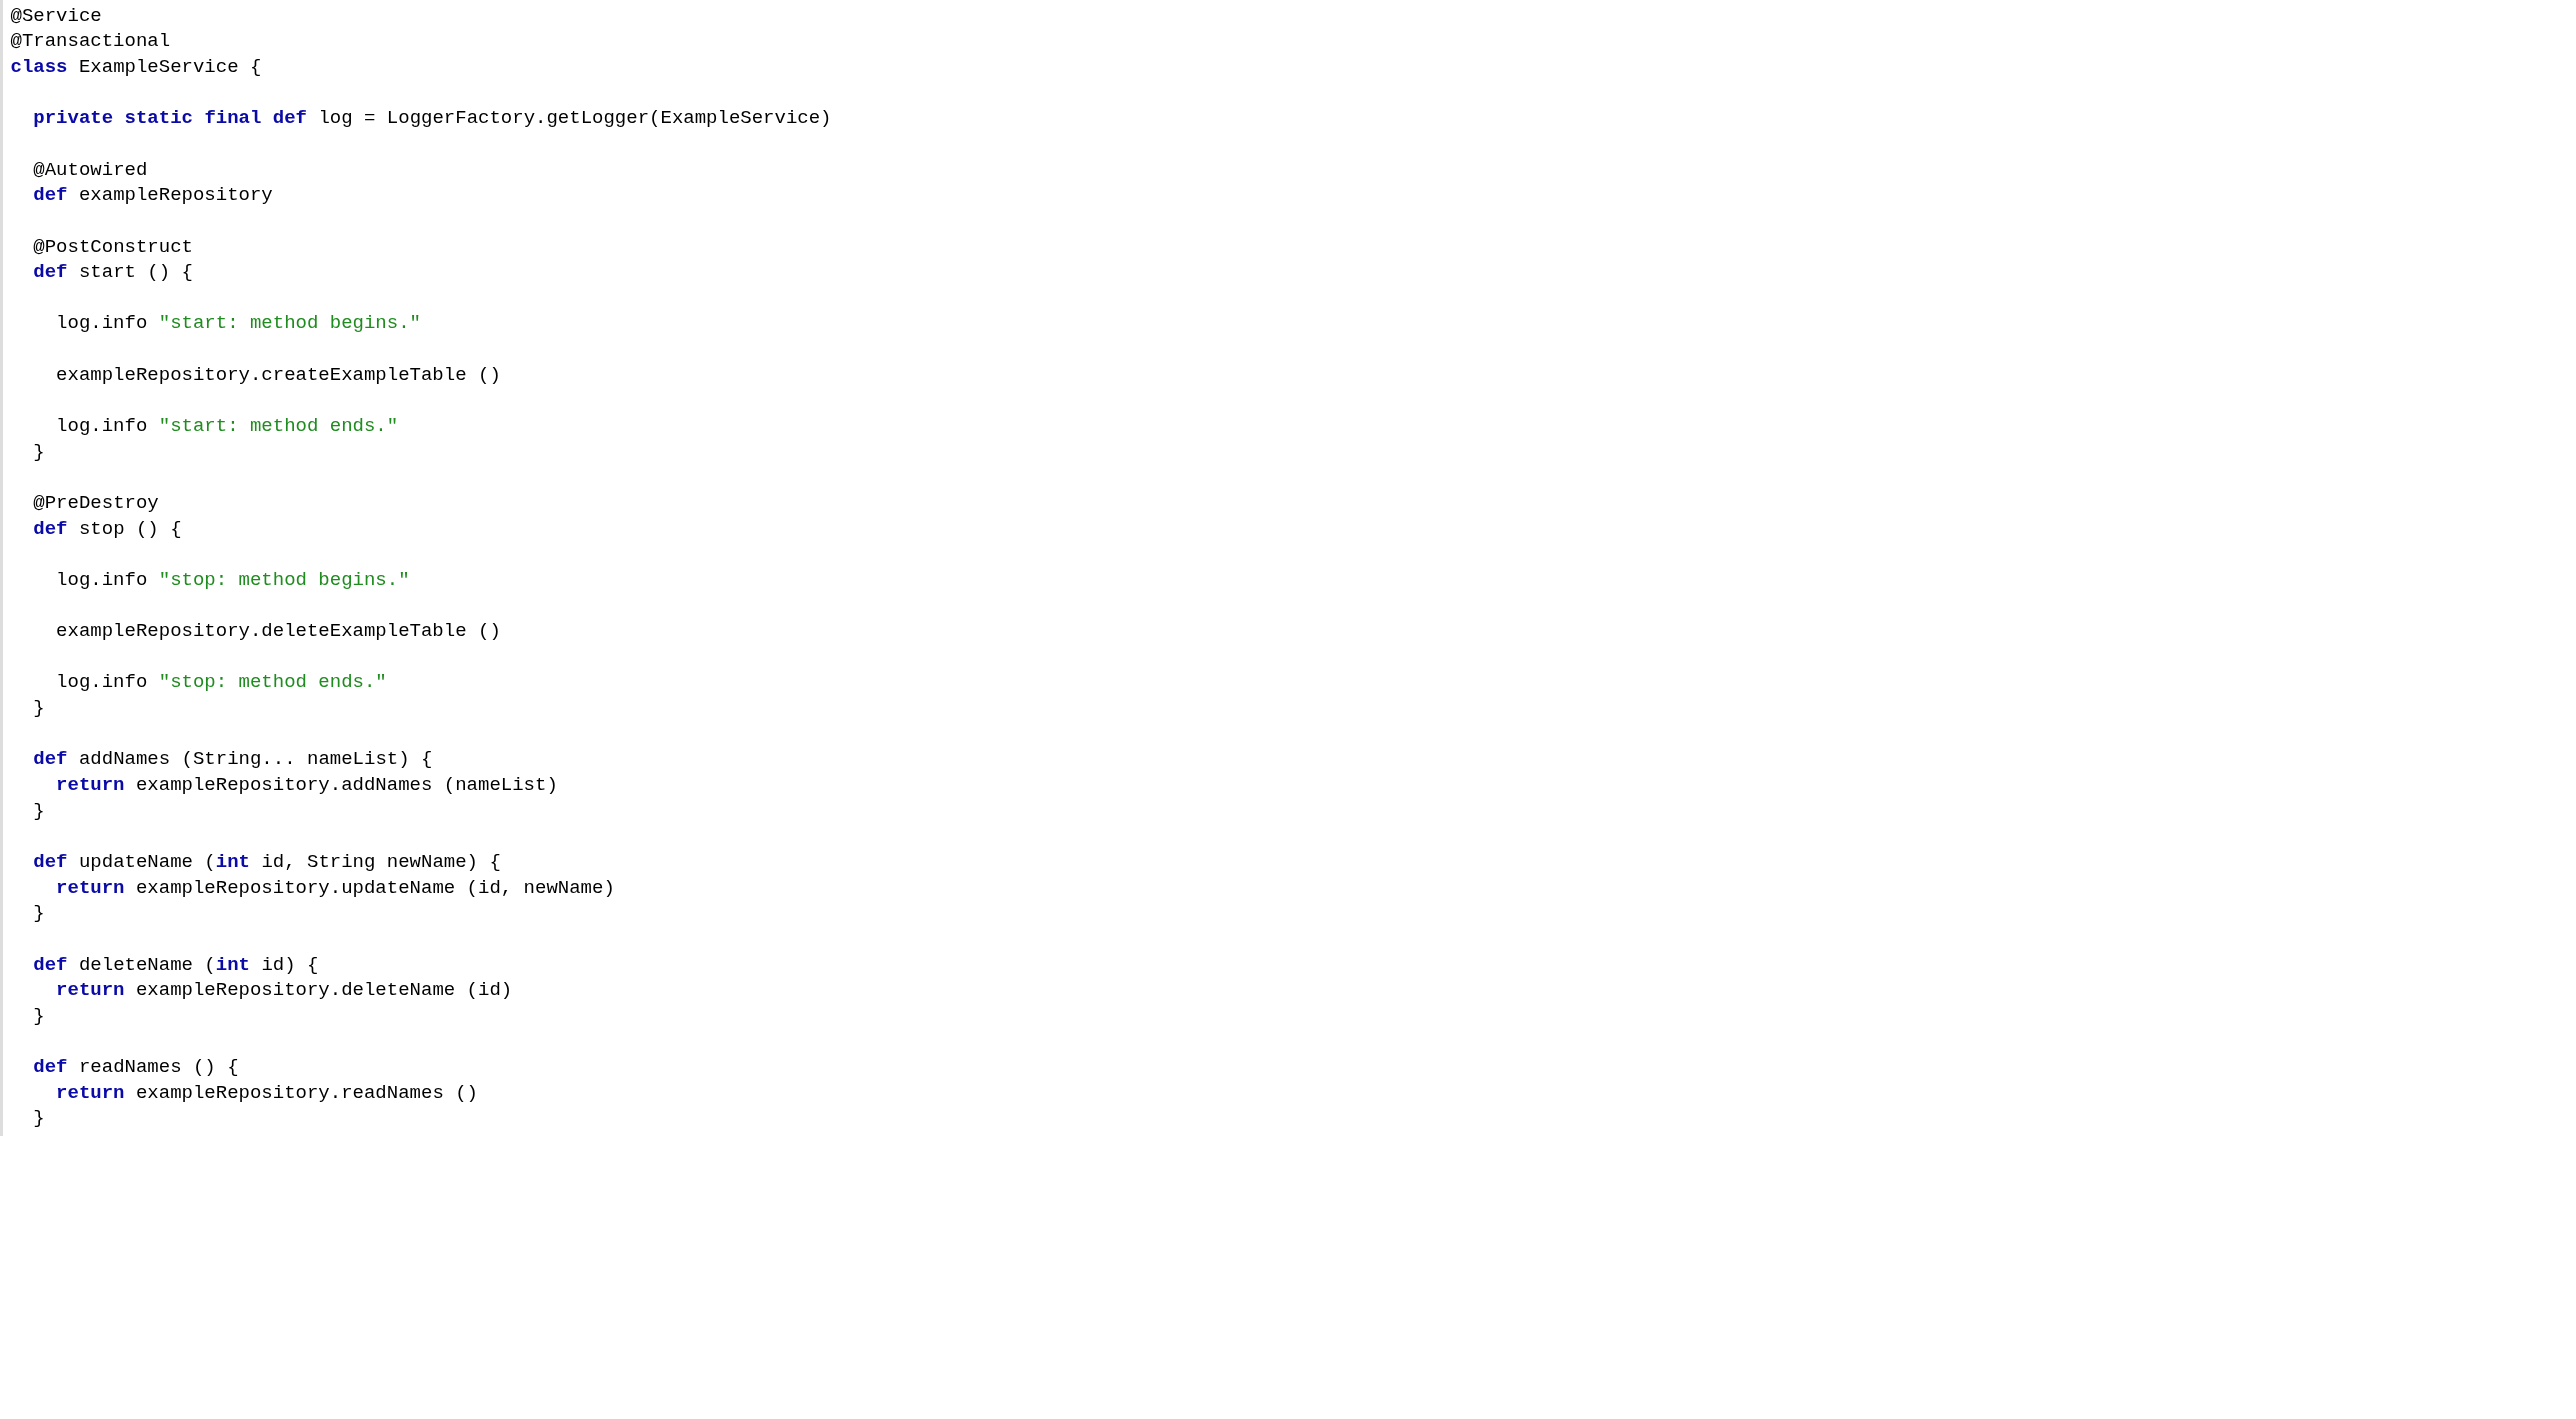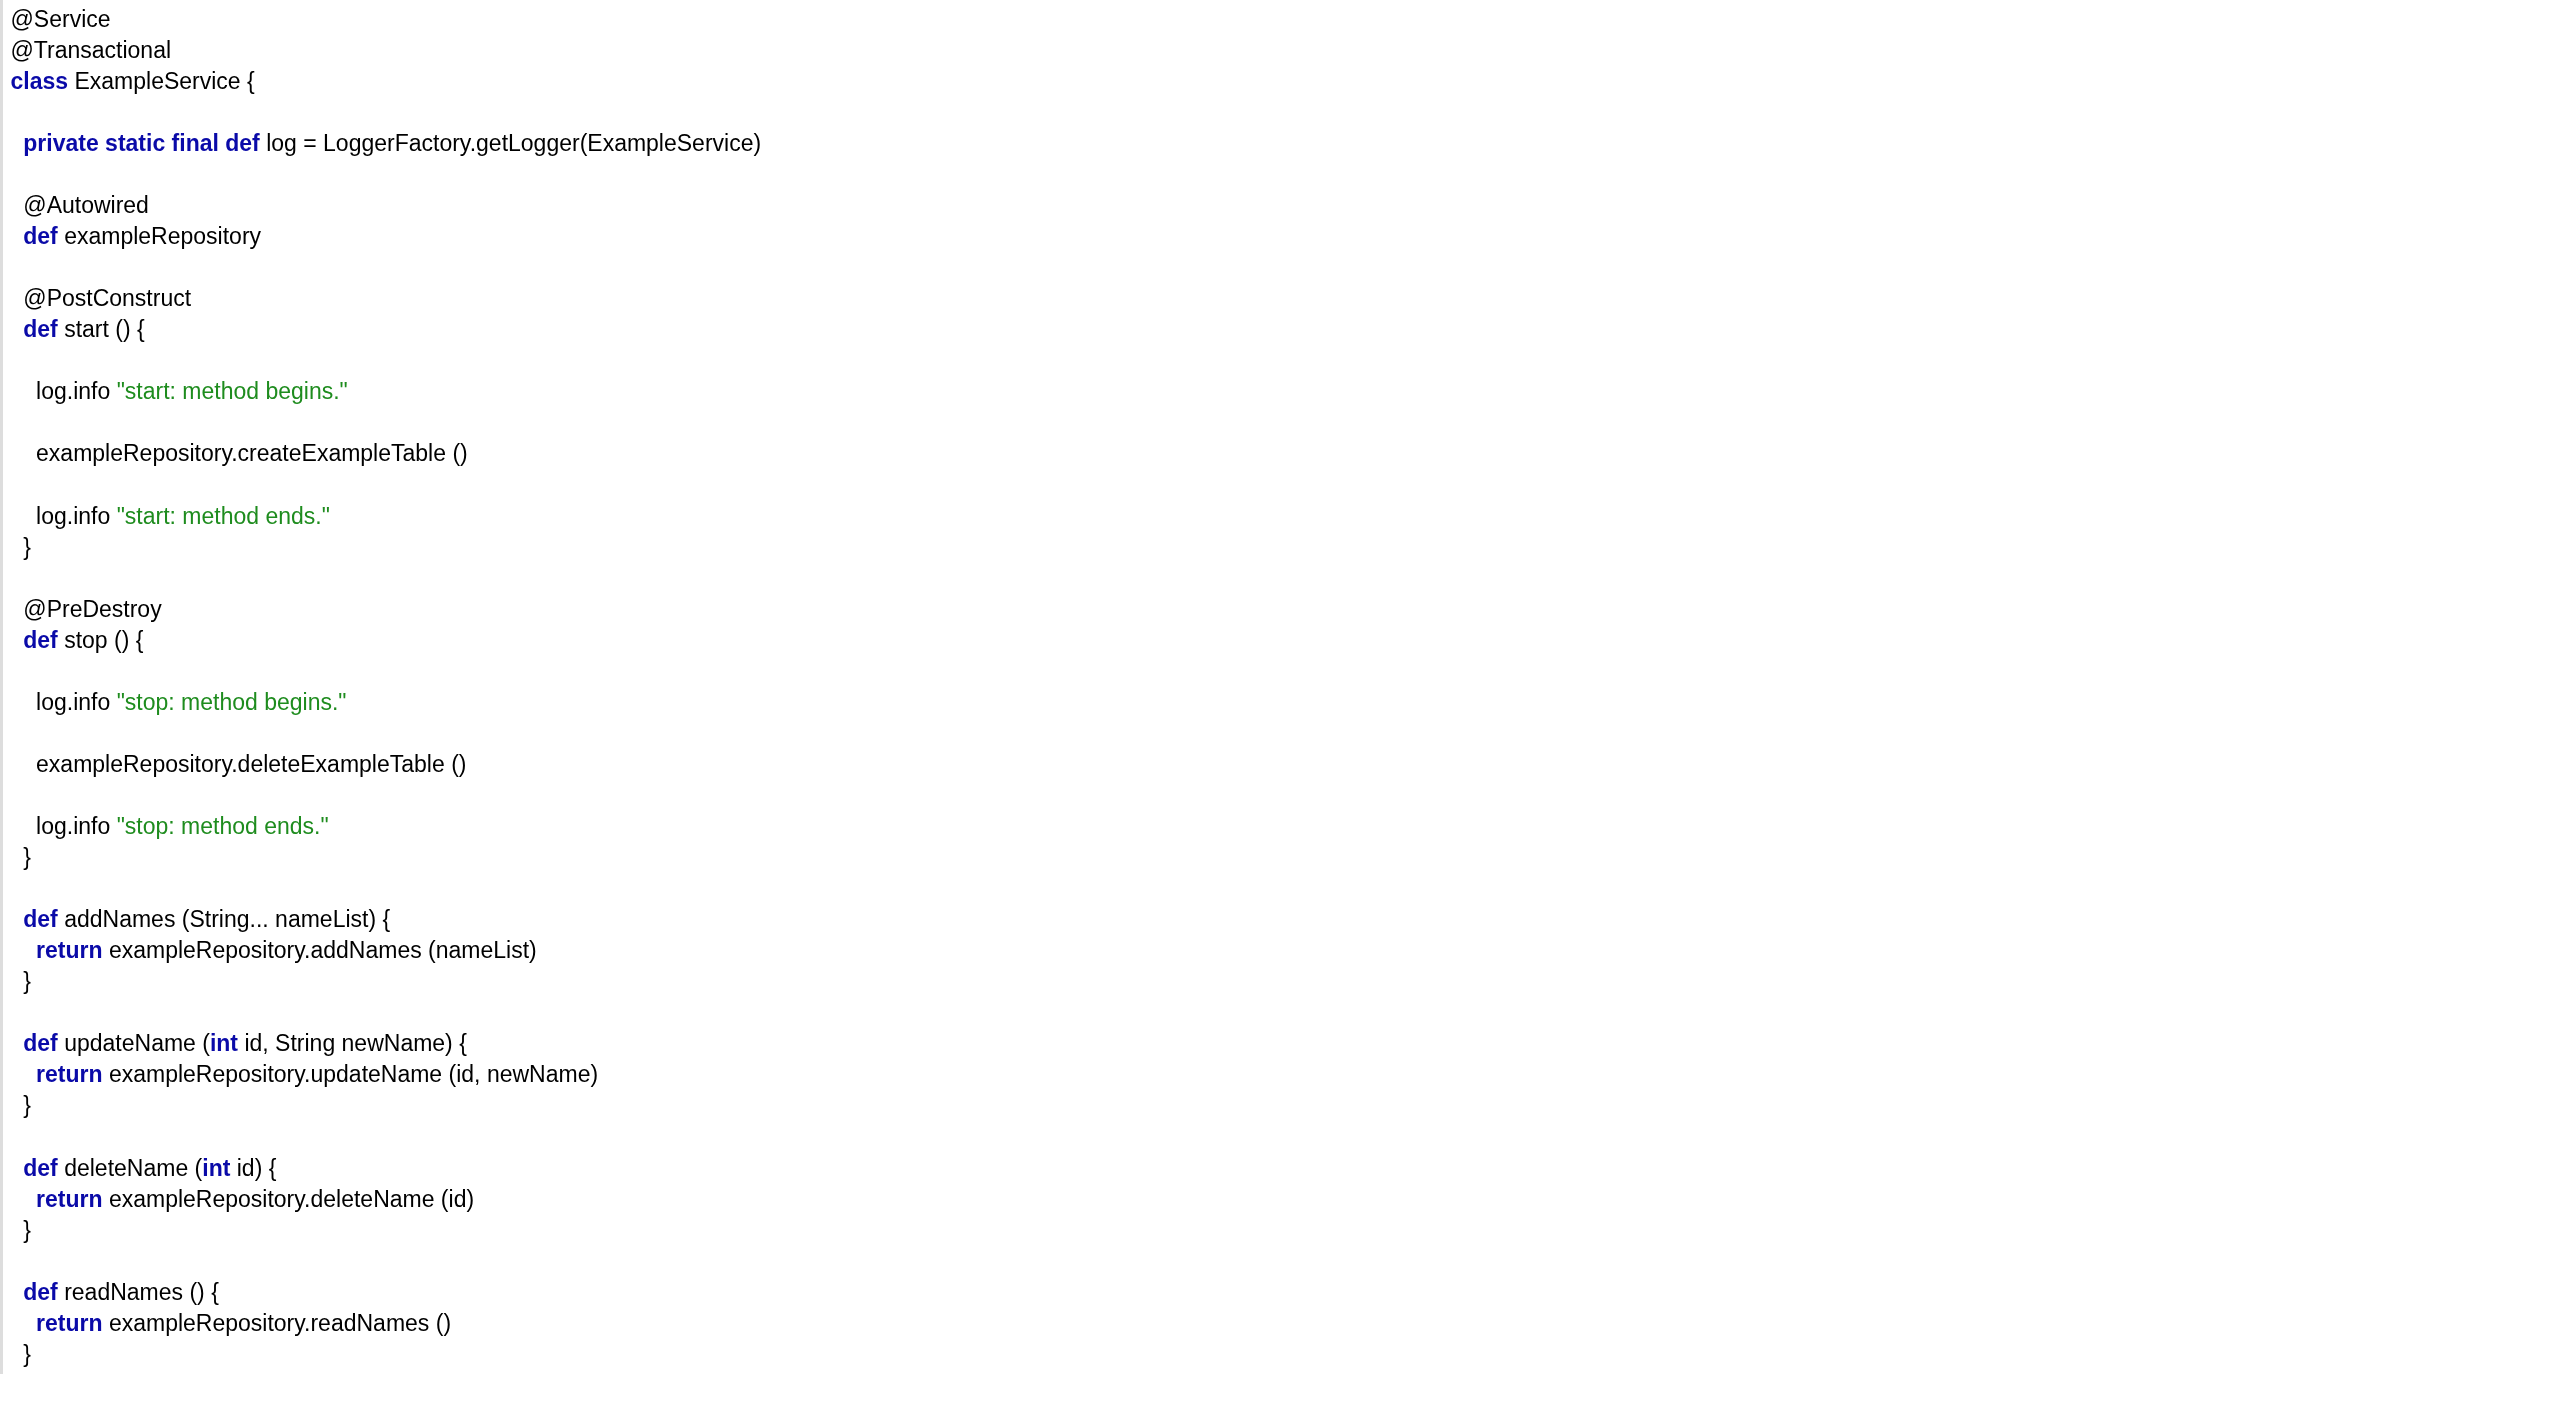--- a/index.html
+++ b/index.html
@@ -1,22 +1,22 @@
 <!DOCTYPE html>
 <html style="font-size:15px"><head>
 <meta charset="utf-8">
 <style>
   html, body {
     margin: 0;
     padding: 0;
     background: #ffffff;
   }
   pre.code {
-    font-family: Liberation Sans, sans-serif;
-    font-size: 23px;
+    font-family: Liberation Mono, monospace;
+    font-size: 19px;
     line-height: 1.35;
     white-space: pre;
     margin: 0;
     padding: 3.8px 7.5px;
     color: #000000;
     border-left: 3.8px solid #dddddd;
   }
   .kw { color: #0a0aa8; font-weight: bold; }   
   .ann { color: #000000; }                     
   .id { color: #000000; }                      

